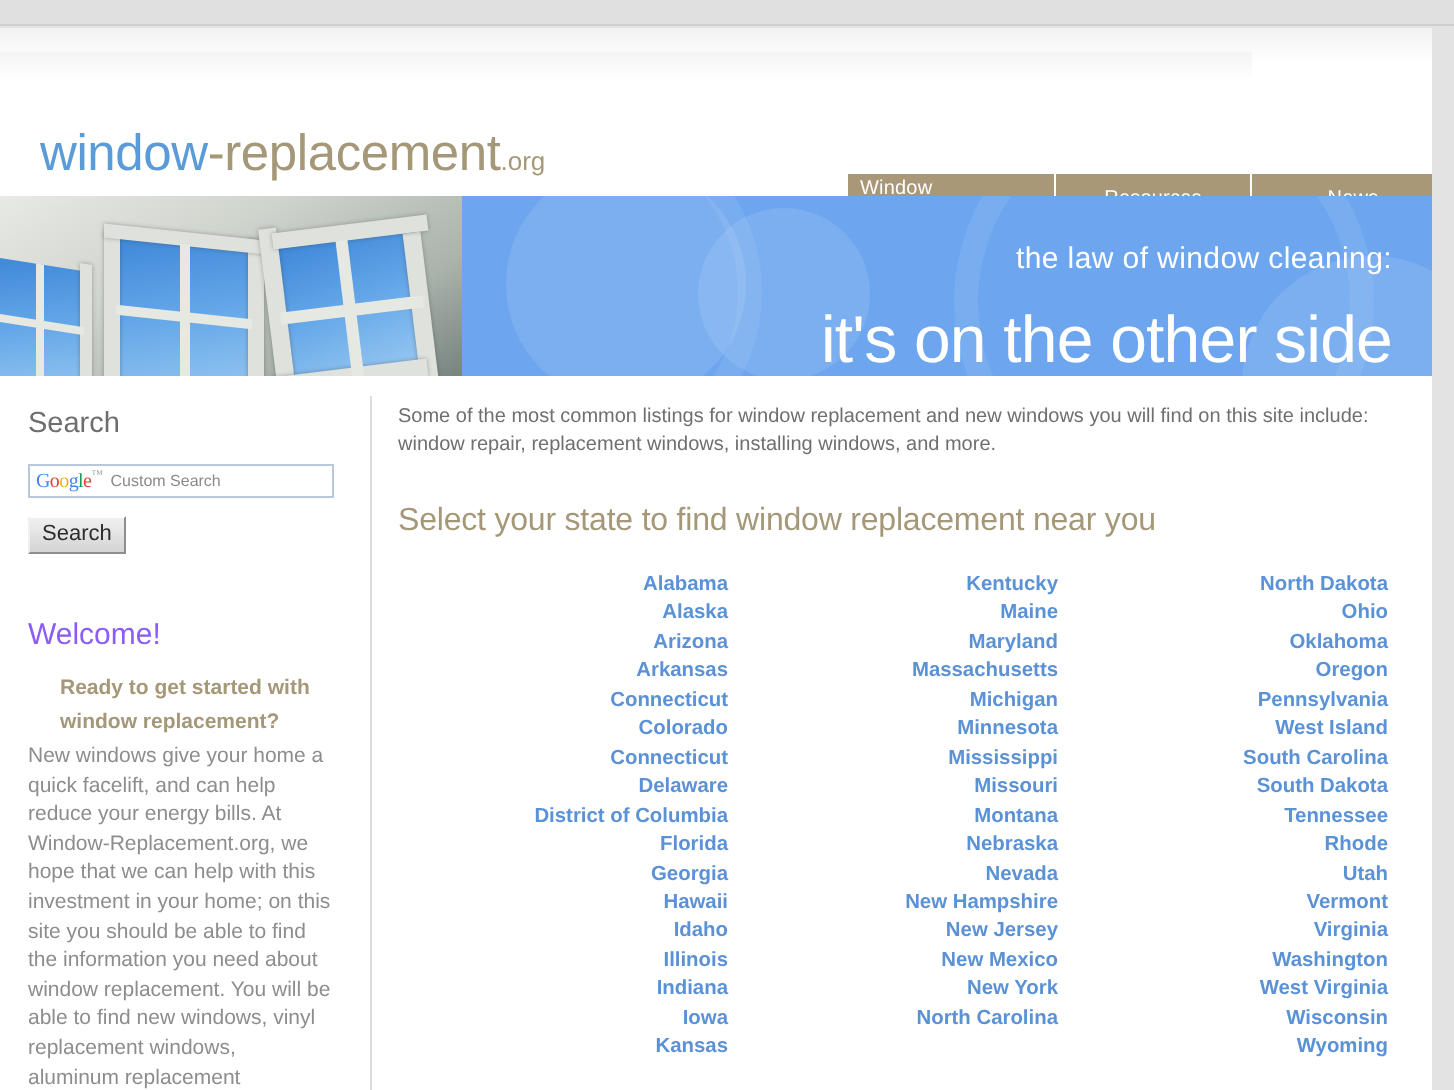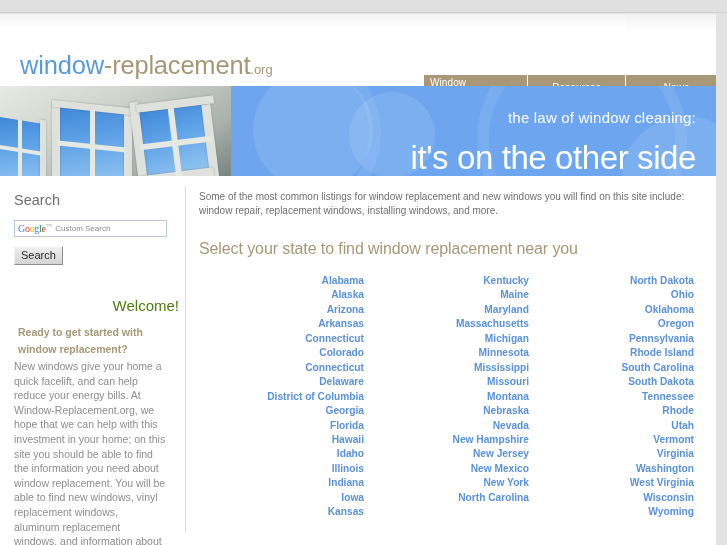--- a/index.html
+++ b/index.html
@@ -32,20 +32,21 @@
     background-image: linear-gradient(to bottom, #f2f2f2 0px, #ffffff 18px);
     overflow: hidden;
   }
   
   .header {
     position: relative;
     height: 72px;
     width: 626px;
     background: #ffffff;
     background-image: linear-gradient(to bottom, #f4f4f4 0px, #ffffff 14px);
+    margin-top: 12px;
   }
   .logo {
     position: absolute;
     left: 20px; top: 37px;
     font-size: 25.5px;
     letter-spacing: -0.2px;
     white-space: nowrap;
     font-weight: 400;
   }
   .logo .l-win { color: #5b9bd8; }
@@ -185,31 +186,30 @@
     border: 1px solid #8e8e8e;
     border-top-color: #ffffff;
     border-left-color: #f0f0f0;
     color: #2b2b2b;
     font-size: 11px;
     padding: 2px 6px 3px 6px;
     cursor: pointer;
   }
   .welcome-title {
     margin: 32px 0 11px 0;
-    color: #4d7c0f;
+    color: #8b5cf6;
     font-size: 15px;
     font-weight: 400;
-    text-align: right;
   }
   .welcome-sub {
     color: #a59878;
     font-size: 10.5px;
     font-weight: bold;
     line-height: 15px;
-    margin: 0 0 2px 4px;
+    margin: 0 0 2px 16px;
     width: 150px;
   }
   .welcome-body {
     color: #8d8d8d;
     font-size: 10.5px;
     line-height: 14.6px;
     width: 152px;
     margin: 0;
   }
 
@@ -340,22 +340,22 @@
           <div class="state-col">
               <a class="state-link">Alabama</a>
               <a class="state-link">Alaska</a>
               <a class="state-link">Arizona</a>
               <a class="state-link">Arkansas</a>
               <a class="state-link">Connecticut</a>
               <a class="state-link">Colorado</a>
               <a class="state-link">Connecticut</a>
               <a class="state-link">Delaware</a>
               <a class="state-link">District of Columbia</a>
+              <a class="state-link">Florida</a>
               <a class="state-link">Georgia</a>
-              <a class="state-link">Florida</a>
               <a class="state-link">Hawaii</a>
               <a class="state-link">Idaho</a>
               <a class="state-link">Illinois</a>
               <a class="state-link">Indiana</a>
               <a class="state-link">Iowa</a>
               <a class="state-link">Kansas</a>
             </div>
           <div class="state-col">
               <a class="state-link">Kentucky</a>
               <a class="state-link">Maine</a>
@@ -373,21 +373,21 @@
               <a class="state-link">New Mexico</a>
               <a class="state-link">New York</a>
               <a class="state-link">North Carolina</a>
             </div>
           <div class="state-col">
               <a class="state-link">North Dakota</a>
               <a class="state-link">Ohio</a>
               <a class="state-link">Oklahoma</a>
               <a class="state-link">Oregon</a>
               <a class="state-link">Pennsylvania</a>
-              <a class="state-link">Rhode Island</a>
+              <a class="state-link">West Island</a>
               <a class="state-link">South Carolina</a>
               <a class="state-link">South Dakota</a>
               <a class="state-link">Tennessee</a>
               <a class="state-link">Rhode</a>
               <a class="state-link">Utah</a>
               <a class="state-link">Vermont</a>
               <a class="state-link">Virginia</a>
               <a class="state-link">Washington</a>
               <a class="state-link">West Virginia</a>
               <a class="state-link">Wisconsin</a>

